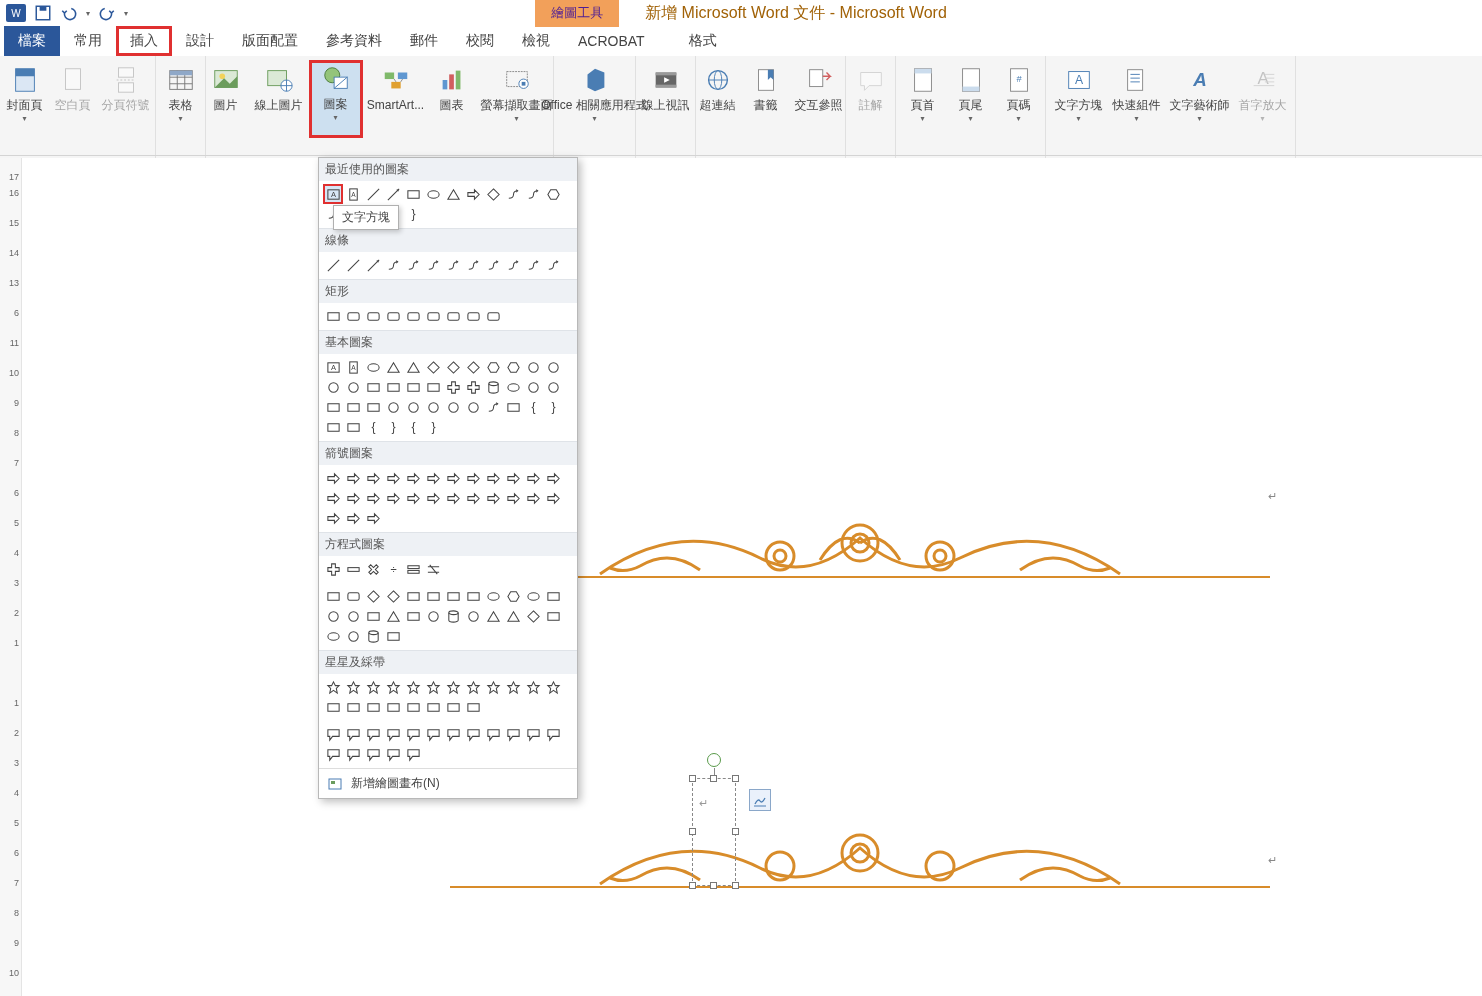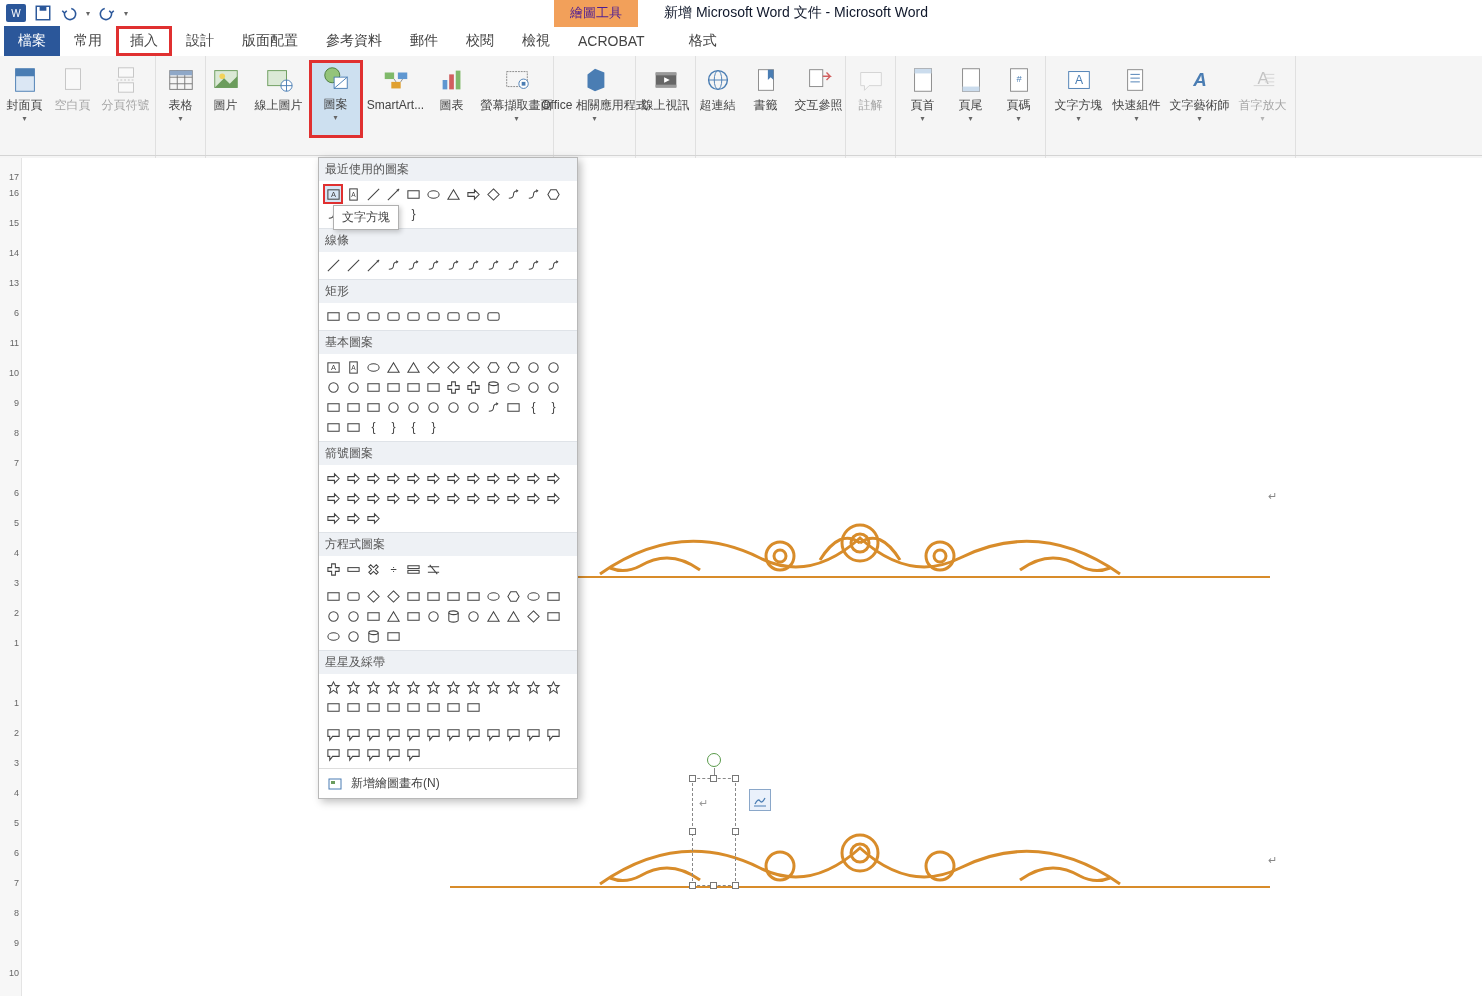--- a/index.html
+++ b/index.html
@@ -5,21 +5,21 @@
   * { box-sizing: border-box; margin: 0; padding: 0; font-family: "Microsoft JhengHei", "Segoe UI", sans-serif; }
   body { background: #fff; font-size: 12px; color: #444; overflow: hidden; width: 1482px; height: 996px; position: relative; }
   
   
   .qat { height: 26px; display:flex; align-items:center; padding: 0 6px; gap:8px; }
   .qat-icon { width:18px; height:18px; display:flex; align-items:center; justify-content:center; color:#2b579a; font-weight:bold; }
   .word-icon { background:#2b579a; color:#fff; font-size:10px; width:20px; height:18px; border-radius:2px; display:flex; align-items:center; justify-content:center;}
   
   
   .title-zone { position:absolute; top:0; left:0; right:0; height:26px; display:flex; justify-content:center; align-items:center; pointer-events:none; }
-  .title-text { font-size:14px; color:#0f172a; }
+  .title-text { font-size:16px; color:#a16207; }
   .context-wrap { display:flex; align-items:center; background:#fff;}
   .context-highlight { background:#f2a05a; color:#4c1d95; padding:4px 16px 5px; font-size:13px;}
   
   
   .ribbon-tabs { height:30px; display:flex; align-items:stretch; padding-left:4px; border-bottom:0; }
   .tab { padding: 6px 14px; font-size:14px; color:#444; cursor:pointer; display:flex; align-items:center;}
   .tab.file { background:#2b579a; color:#fff; }
   .tab.highlight-red { border:3px solid #e03030; padding:3px 11px;}
   .tab.context { color:#444; }
   

